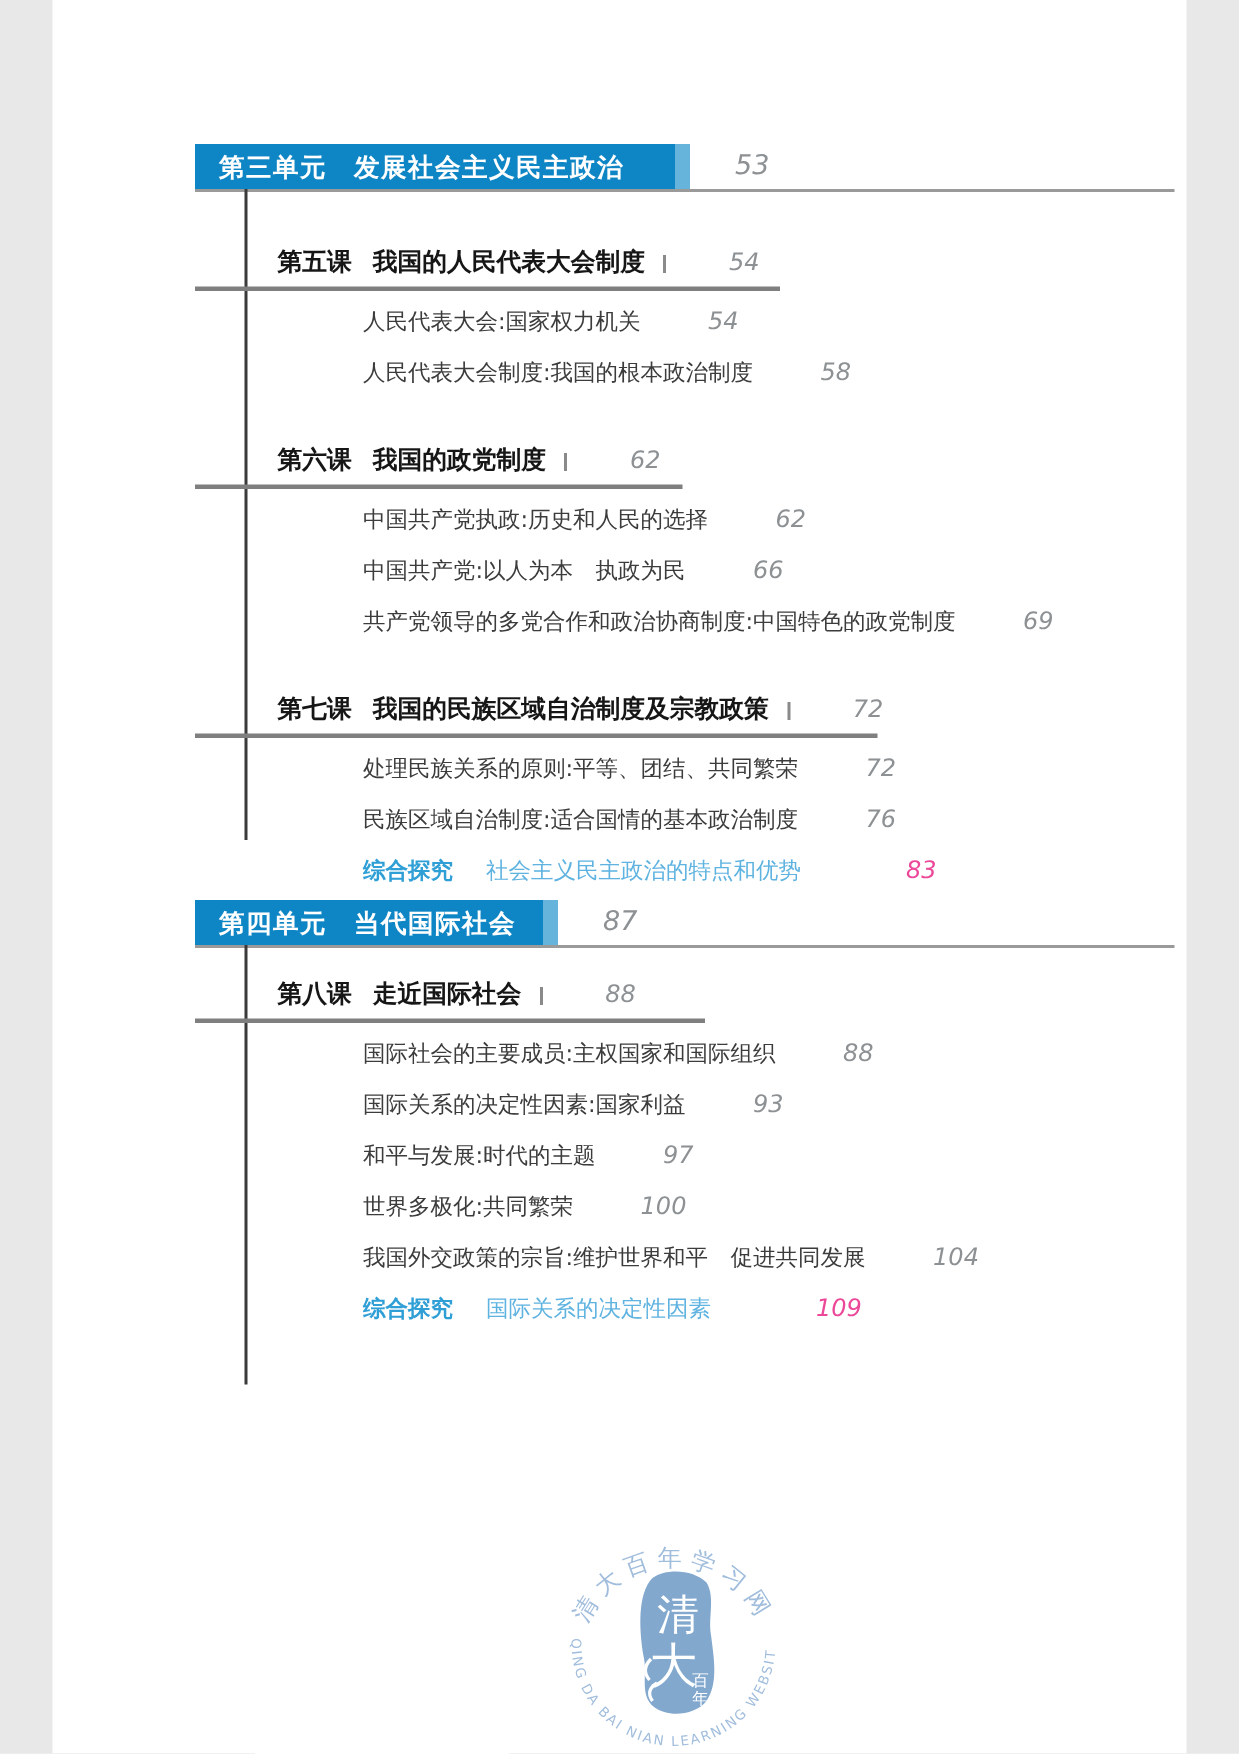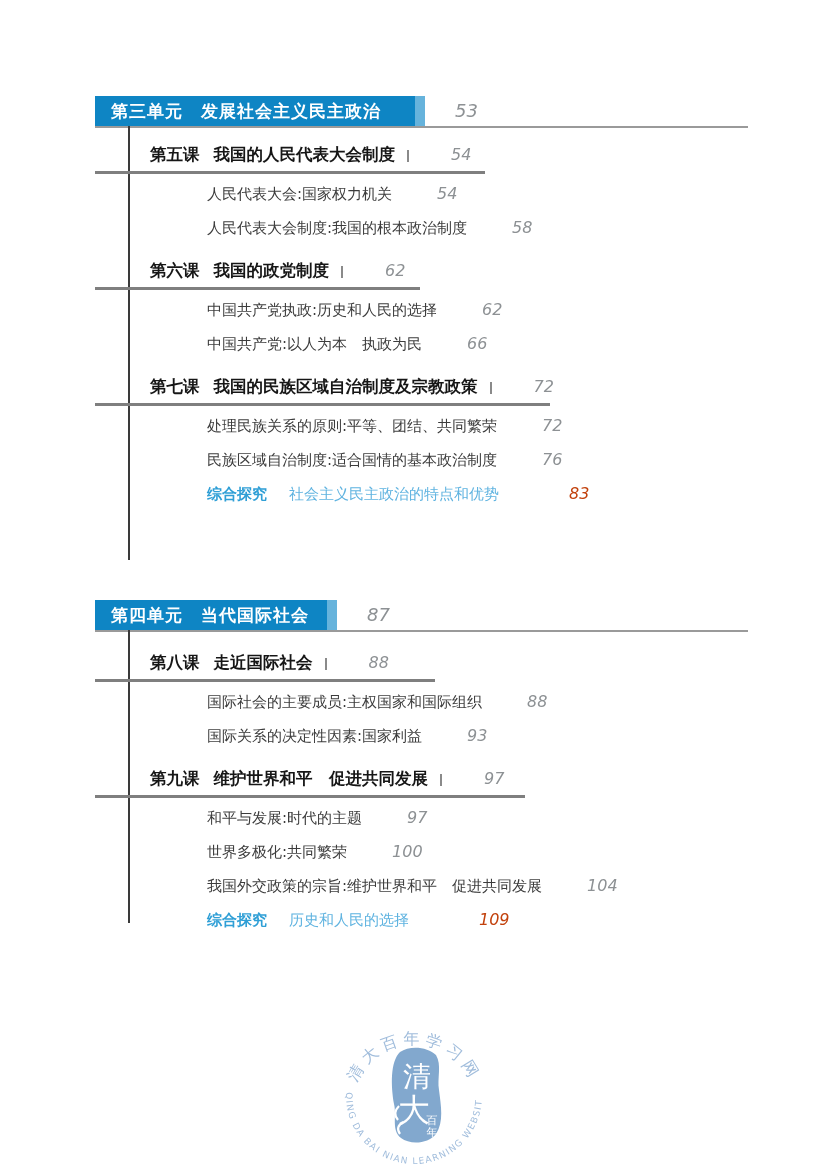--- a/index.html
+++ b/index.html
@@ -1,17 +1,17 @@
 <!DOCTYPE html>
 <html><head>
 <meta charset="utf-8">
 <style>
   html,body{margin:0;padding:0;background:#e8e8e8;}
   .page{
-    position:relative;width:826px;height:1169px;background:#ffffff;
+    position:relative;width:756px;height:1169px;background:#ffffff;
     margin:0 auto;overflow:hidden;
     font-family:"DejaVu Sans","Liberation Sans",sans-serif;
   }
   
   .unit-banner{
     position:absolute;height:30px;background:#0e85c4;color:#ffffff;
     display:flex;align-items:center;padding-left:16px;box-sizing:border-box;
     font-size:17px;font-weight:bold;letter-spacing:1px;
   }
   .unit-banner::after{
@@ -24,21 +24,21 @@
     text-align:center;
   }
   .top-rule{position:absolute;height:2px;background:#9a9a9a;}
   .v-rule{position:absolute;width:2px;background:#3a3a3a;}
 
   .rows{position:absolute;width:662px;}
   .lesson-row{
     position:relative;box-sizing:border-box;padding:0 0 5px 55px;
     border-bottom:3px solid #7f7f7f;
     font-size:16.5px;font-weight:bold;color:#161616;line-height:22px;
-    white-space:nowrap;margin-top:22px;
+    white-space:nowrap;margin-top:38px;
   }
   .rows .lesson-row:first-child{margin-top:0;}
   .lesson-title{margin-left:14px;}
   .tick{
     display:inline-block;width:2px;height:12px;background:#8a8a8a;
     margin-left:12px;vertical-align:-2px;
   }
   .lesson-pn{
     margin-left:42px;font-style:italic;color:#8d9194;font-size:16px;
     font-weight:normal;
@@ -50,57 +50,60 @@
   .lesson-row + .topic-row{margin-top:10px;}
   .topic-pn{
     margin-left:45px;font-style:italic;color:#8d9194;font-size:16px;
   }
   .explore-row{
     padding-left:112px;margin-top:14px;font-size:15px;line-height:20px;
     white-space:nowrap;
   }
   .explore-label{color:#2f9fd6;font-weight:bold;}
   .explore-title{color:#5fb3e0;margin-left:22px;}
-  .explore-pn{margin-left:70px;font-style:italic;color:#c2410c;font-size:16px;}
+  .explore-pn{margin-left:70px;font-style:italic;color:#ec4899;font-size:16px;}
 
   .watermark{position:absolute;left:336px;top:1022px;width:156px;height:156px;}
   .watermark svg{display:block;}
 </style>
 </head>
 <body>
 
 <div class="page">
 
   <div class="unit-banner" style="left:95px;top:96px;width:320px;">
     <span>第三单元　发展社会主义民主政治</span>
   </div>
   <div class="unit-page" style="left:455px;top:100px;">53</div>
   <div class="top-rule" style="left:95px;top:126px;width:653px;"></div>
   <div class="v-rule" style="left:128px;top:126px;height:434px;"></div>
 
-  <div class="rows" style="left:95px;top:144px;">
+  <div class="rows" style="left:95px;top:164px;">
 
     <div class="lesson-row" style="width:390px;">
       <span>第五课</span><span class="lesson-title">我国的人民代表大会制度</span><span class="tick"></span><span class="lesson-pn">54</span>
     </div>
     <div class="topic-row">
       <span>人民代表大会:国家权力机关</span><span class="topic-pn">54</span>
     </div>
     <div class="topic-row">
       <span>人民代表大会制度:我国的根本政治制度</span><span class="topic-pn">58</span>
     </div>
 
     <div class="lesson-row" style="width:325px;">
       <span>第六课</span><span class="lesson-title">我国的政党制度</span><span class="tick"></span><span class="lesson-pn">62</span>
     </div>
     <div class="topic-row">
       <span>中国共产党执政:历史和人民的选择</span><span class="topic-pn">62</span>
     </div>
     <div class="topic-row">
       <span>中国共产党:以人为本　执政为民</span><span class="topic-pn">66</span>
+    </div>
+    <div class="topic-row">
+      <span>共产党领导的多党合作和政治协商制度:中国特色的政党制度</span><span class="topic-pn">69</span>
     </div>
 
     <div class="lesson-row" style="width:455px;">
       <span>第七课</span><span class="lesson-title">我国的民族区域自治制度及宗教政策</span><span class="tick"></span><span class="lesson-pn">72</span>
     </div>
     <div class="topic-row">
       <span>处理民族关系的原则:平等、团结、共同繁荣</span><span class="topic-pn">72</span>
     </div>
     <div class="topic-row">
       <span>民族区域自治制度:适合国情的基本政治制度</span><span class="topic-pn">76</span>
@@ -123,35 +126,32 @@
     <div class="lesson-row" style="width:340px;">
       <span>第八课</span><span class="lesson-title">走近国际社会</span><span class="tick"></span><span class="lesson-pn">88</span>
     </div>
     <div class="topic-row">
       <span>国际社会的主要成员:主权国家和国际组织</span><span class="topic-pn">88</span>
     </div>
     <div class="topic-row">
       <span>国际关系的决定性因素:国家利益</span><span class="topic-pn">93</span>
     </div>
 
-    <div class="lesson-row" style="width:430px;">
-      <span>第九课</span><span class="lesson-title">维护世界和平　促进共同发展</span><span class="tick"></span><span class="lesson-pn">97</span>
-    </div>
     <div class="topic-row">
       <span>和平与发展:时代的主题</span><span class="topic-pn">97</span>
     </div>
     <div class="topic-row">
       <span>世界多极化:共同繁荣</span><span class="topic-pn">100</span>
     </div>
     <div class="topic-row">
       <span>我国外交政策的宗旨:维护世界和平　促进共同发展</span><span class="topic-pn">104</span>
     </div>
 
     <div class="explore-row">
-      <span class="explore-label">综合探究</span><span class="explore-title">历史和人民的选择</span><span class="explore-pn">109</span>
+      <span class="explore-label">综合探究</span><span class="explore-title">国际关系的决定性因素</span><span class="explore-pn">109</span>
     </div>
   </div>
 
   <div class="watermark">
     <svg width="156" height="156" viewBox="0 0 156 156">
       <defs>
         <path id="arcTop" d="M 16,84 A 62,62 0 0 1 140,84"></path>
         <path id="arcBottom" d="M 10,74 A 68,68 0 0 0 146,74"></path>
       </defs>
       <text font-size="16" fill="#a1bddc" letter-spacing="5" font-family="DejaVu Sans, sans-serif">

